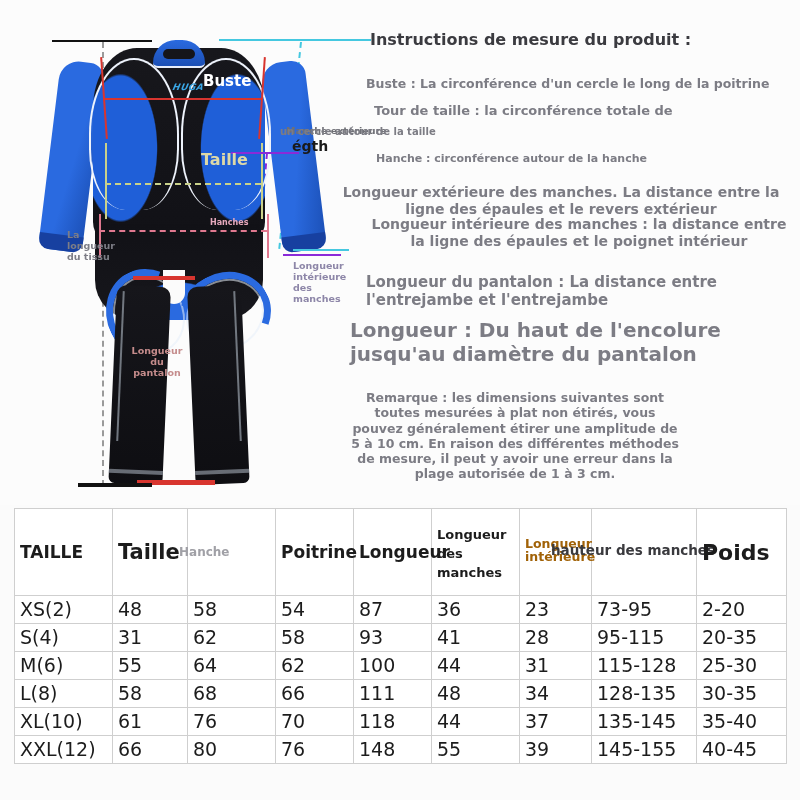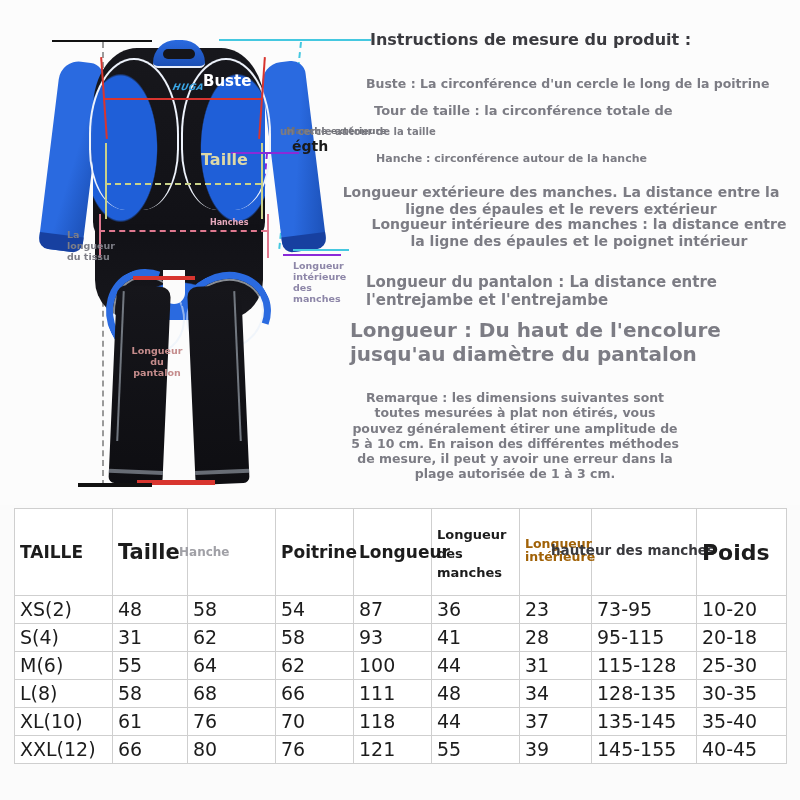--- a/index.html
+++ b/index.html
@@ -419,32 +419,32 @@
     <tbody id="table-body">
         <tr>
           <td>XS(2)</td>
           <td>48</td>
           <td>58</td>
           <td>54</td>
           <td>87</td>
           <td>36</td>
           <td>23</td>
           <td>73-95</td>
-          <td>10-20</td>
+          <td>2-20</td>
         </tr>
         <tr>
           <td>S(4)</td>
           <td>31</td>
           <td>62</td>
           <td>58</td>
           <td>93</td>
           <td>41</td>
           <td>28</td>
           <td>95-115</td>
-          <td>20-18</td>
+          <td>20-35</td>
         </tr>
         <tr>
           <td>M(6)</td>
           <td>55</td>
           <td>64</td>
           <td>62</td>
           <td>100</td>
           <td>44</td>
           <td>31</td>
           <td>115-128</td>
@@ -470,21 +470,21 @@
           <td>44</td>
           <td>37</td>
           <td>135-145</td>
           <td>35-40</td>
         </tr>
         <tr>
           <td>XXL(12)</td>
           <td>66</td>
           <td>80</td>
           <td>76</td>
-          <td>121</td>
+          <td>148</td>
           <td>55</td>
           <td>39</td>
           <td>145-155</td>
           <td>40-45</td>
         </tr>
       </tbody>
   </table>
 
 </div>
 

